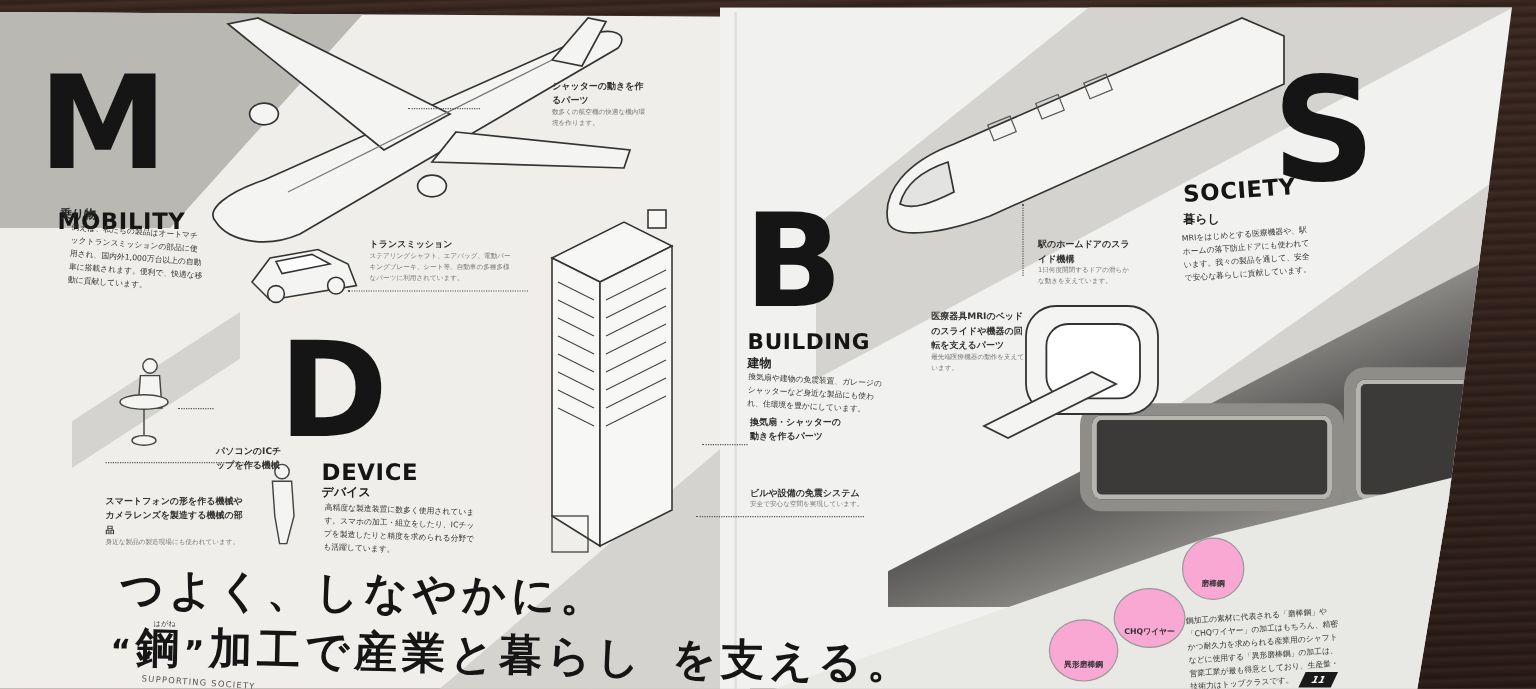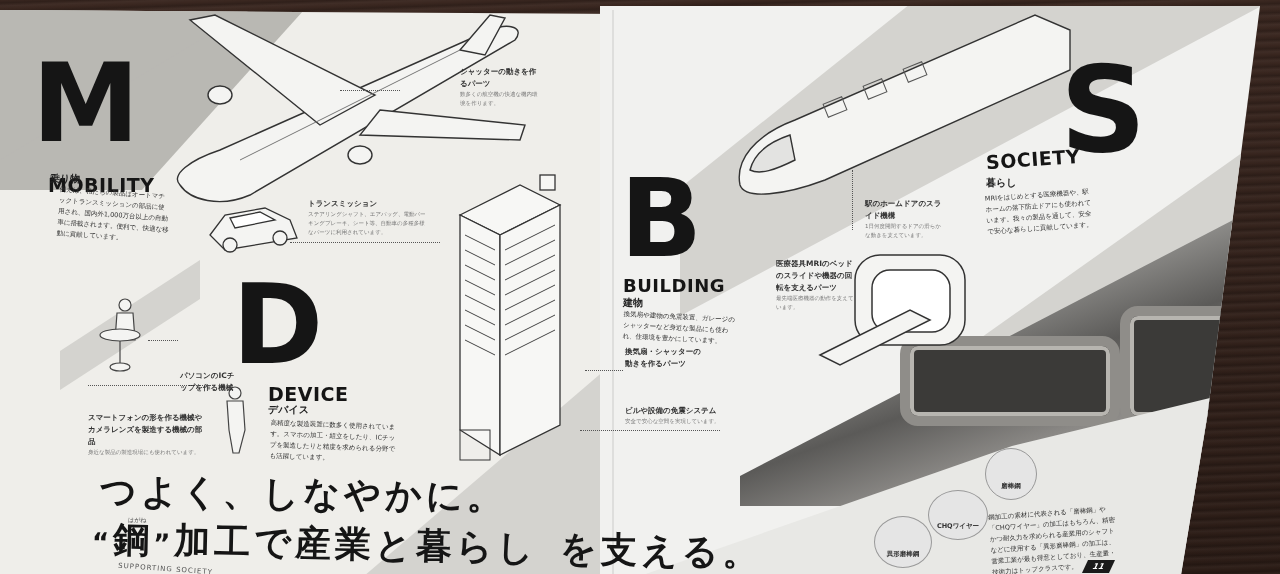--- a/index.html
+++ b/index.html
@@ -48,21 +48,21 @@
   .dotline.v { border-top: none; border-left: 1.5px dotted #555; }
 
   .headline {
     position: absolute; font-weight: bold; color: #151515;
     font-family: "DejaVu Sans", sans-serif; letter-spacing: 4px;
   }
   .ruby { position: absolute; font-size: 6px; color: #444; }
   .tagline { position: absolute; font-size: 7px; letter-spacing: 1px; color: #555; }
 
   .circle-badge {
-    position: absolute; border-radius: 50%; background: #e5e5e5; border: 1px solid #999;
+    position: absolute; border-radius: 50%; background: #f9a8d4; border: 1px solid #999;
     display: flex; align-items: flex-end; justify-content: center; font-size: 6.5px; font-weight: bold; color: #333;
     padding-bottom: 8px; box-sizing: border-box;
   }
   .photo {
     position: absolute;
     background:
       linear-gradient(160deg, #cfcfcc 0%, #9b9a97 35%, #5b5a58 55%, #8a8885 70%, #d0cfcc 100%);
   }
   .steel {
     position: absolute; border-radius: 18px;

